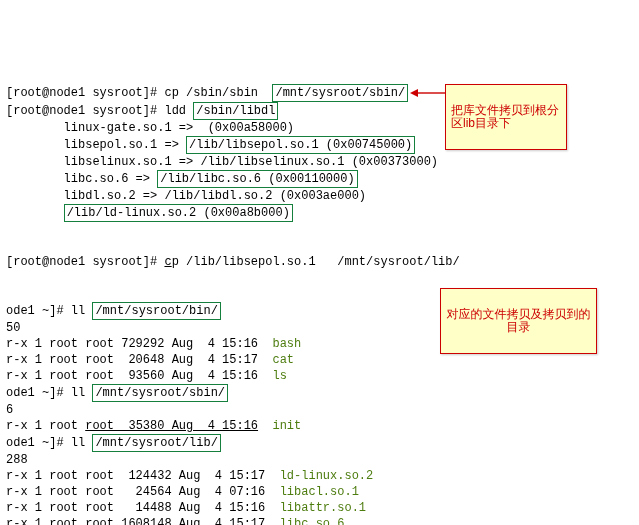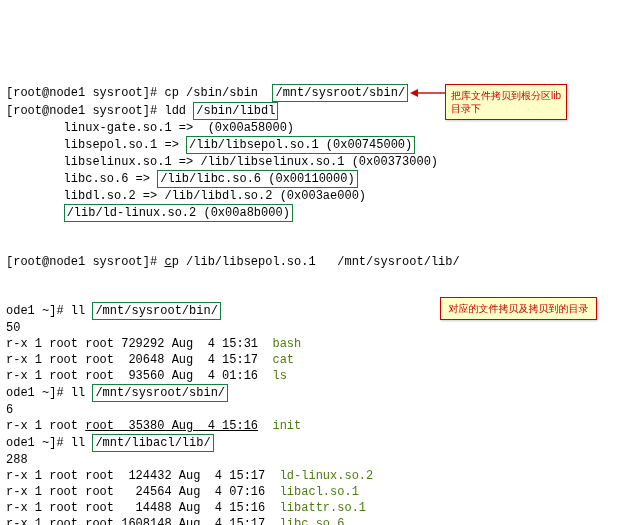--- a/index.html
+++ b/index.html
@@ -18,28 +18,28 @@
   }
   .box { border: 1px solid #15803d; padding: 0 2px; display: inline-block; }
   .g { color: #4d7c0f; }
   .u { text-decoration: underline; }
   .annot {
     position: absolute;
     background: #ffffc8;
     border: 1px solid #cc0000;
     color: #cc0000;
     font-family: "SimSun","Microsoft YaHei",sans-serif;
-    font-size: 10px;
-    padding: 4px 5px;
+    font-size: 12px;
+    padding: 19px 5px;
     line-height: 13px;
     white-space: normal;
     box-shadow: 1px 1px 2px rgba(0,0,0,0.2);
   }
   .annot1 { left: 445px; top: 84px; width: 110px; }
-  .annot2 { left: 440px; top: 297px; width: 145px; text-align: center; }
+  .annot2 { left: 440px; top: 288px; width: 145px; text-align: center; }
   .arrow1 {
     position: absolute;
     left: 410px; top: 88px;
     width: 36px; height: 10px;
     pointer-events: none;
   }
 </style>
 </head>
 <body>
 
@@ -54,27 +54,27 @@
 <span>        libc.so.6 =&gt;</span> <span class="box">/lib/libc.so.6 (0x00110000)</span>
 <span>        libdl.so.2 =&gt; /lib/libdl.so.2 (0x003ae000)</span>
 <span>       </span> <span class="box">/lib/ld-linux.so.2 (0x00a8b000)</span>
 
 
 <span>[root@node1 sysroot]#</span> <span class="u">c</span><span>p /lib/libsepol.so.1   /mnt/sysroot/lib/</span>
 
 
 <span>ode1 ~]# ll</span> <span class="box">/mnt/sysroot/bin/</span>
 <span>50</span>
-<span>r-x 1 root root 729292 Aug  4 15:31</span>  <span class="g">bash</span>
+<span>r-x 1 root root 729292 Aug  4 15:16</span>  <span class="g">bash</span>
 <span>r-x 1 root root  20648 Aug  4 15:17</span>  <span class="g">cat</span>
-<span>r-x 1 root root  93560 Aug  4 01:16</span>  <span class="g">ls</span>
+<span>r-x 1 root root  93560 Aug  4 15:16</span>  <span class="g">ls</span>
 <span>ode1 ~]# ll</span> <span class="box">/mnt/sysroot/sbin/</span>
 <span>6</span>
 <span>r-x 1 root</span> <span class="u">root  35380 Aug  4 15:16</span>  <span class="g">init</span>
-<span>ode1 ~]# ll</span> <span class="box">/mnt/libacl/lib/</span>
+<span>ode1 ~]# ll</span> <span class="box">/mnt/sysroot/lib/</span>
 <span>288</span>
 <span>r-x 1 root root  124432 Aug  4 15:17</span>  <span class="g">ld-linux.so.2</span>
 <span>r-x 1 root root   24564 Aug  4 07:16</span>  <span class="g">libacl.so.1</span>
 <span>r-x 1 root root   14488 Aug  4 15:16</span>  <span class="g">libattr.so.1</span>
 <span>r-x 1 root root 1608148 Aug  4 15:17</span>  <span class="g">libc.so.6</span>
   
   
   
   
   

